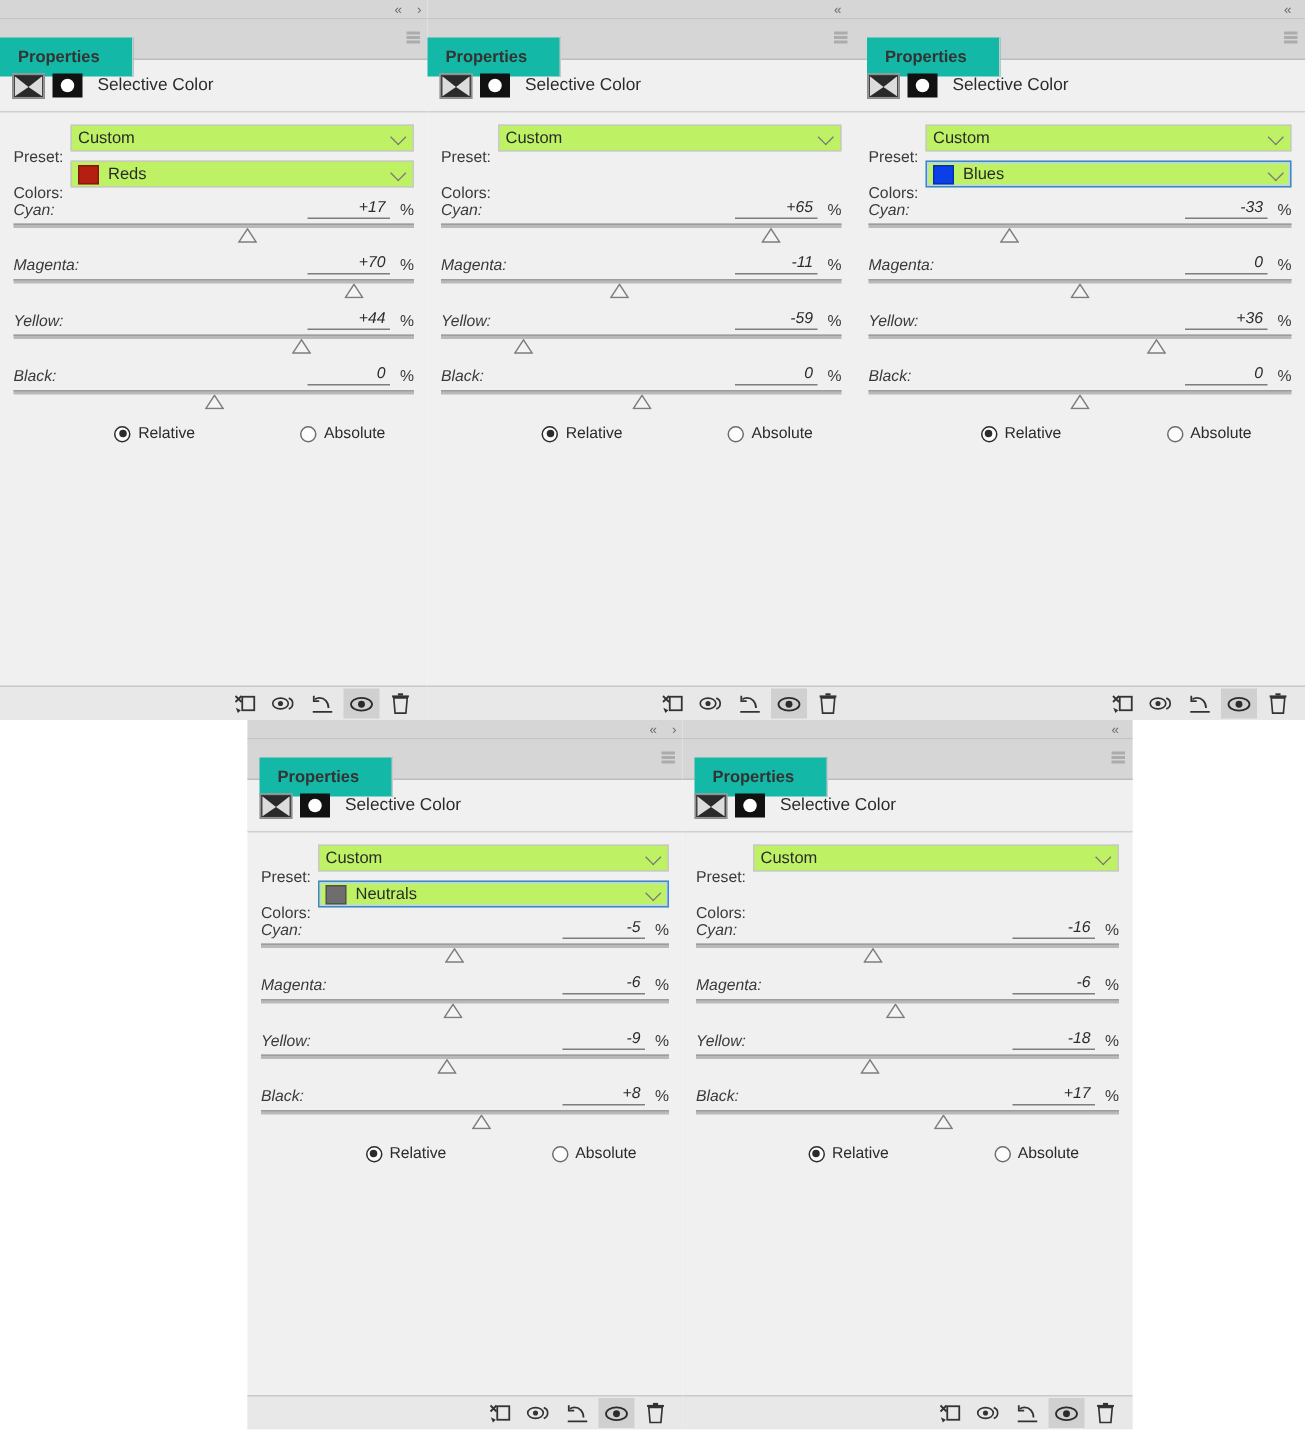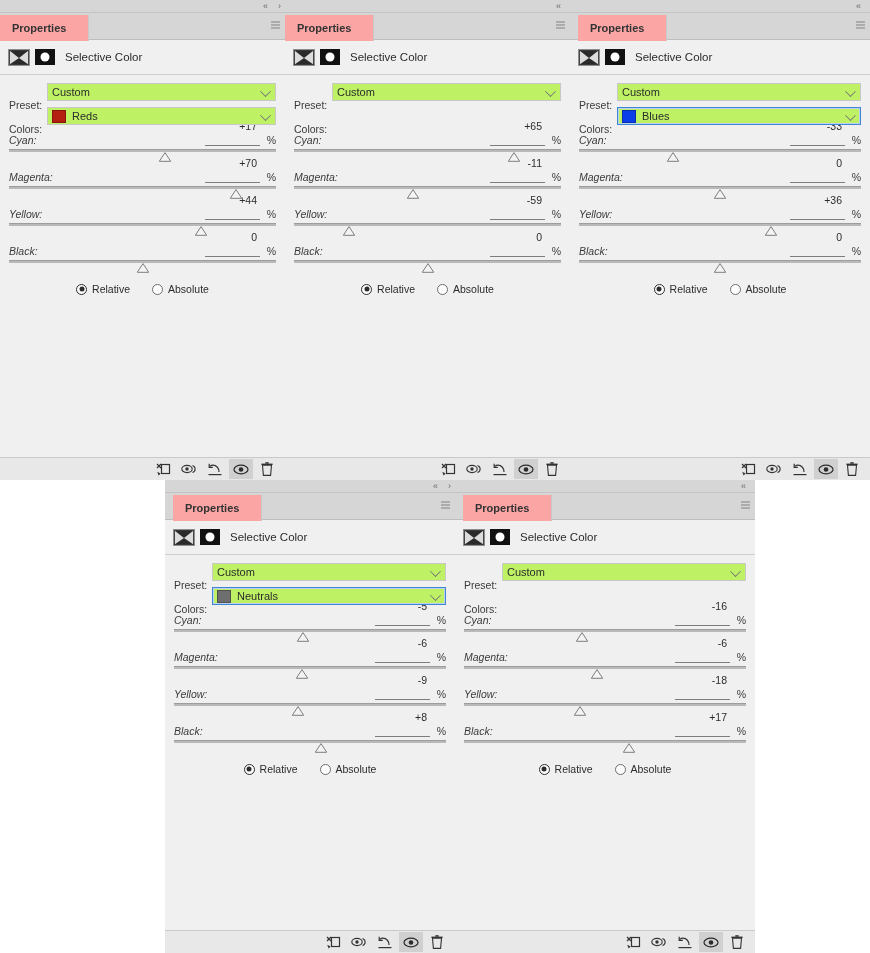--- a/index.html
+++ b/index.html
@@ -18,24 +18,24 @@
     box-sizing:border-box;
   }
   
   .tabstrip{
     position:relative;
     height:26px;
     background:#d6d6d6;
     border-bottom:1px solid #bdbdbd;
   }
   .tab{
-    position:absolute;left:0;top:2px;
+    position:absolute;left:0;top:12px;
     height:26px;
     padding:0 22px 0 12px;
-    background:#fca5a5;
+    background:#14b8a6;
     display:flex;align-items:center;
     font-weight:bold;
     font-size:11px;
     color:#333;
     border-right:1px solid #c9c9c9;
   }
   .tab-menu{
     position:absolute;right:5px;top:8px;
     width:9px;height:9px;
     background:
@@ -114,21 +114,22 @@
   .swatch{width:14px;height:13px;margin-right:6px;border:1px solid rgba(0,0,0,.25);box-sizing:border-box;}
   
   .sgroup{margin-top:5px;}
   .srow{display:flex;align-items:flex-end;height:15px;}
   .srow .slbl{flex:1;font-size:10.5px;color:#3a3a3a;font-style:italic;}
   .sval{
     width:52px;text-align:right;
     font-size:10.5px;
     border-bottom:1px solid #7d7d7d;
     padding-right:3px;
-    padding-bottom:13px;
+    padding-bottom:1px;
+    font-style:italic;
   }
   .spct{width:16px;text-align:right;font-size:10.5px;color:#3a3a3a;}
   .track{
     position:relative;
     height:14px;
     margin-top:3px;
   }
   .track .bar{
     position:absolute;left:0;right:0;top:0;
     height:3px;
@@ -140,21 +141,21 @@
     position:absolute;top:3px;
     width:13px;height:10px;
     transform:translateX(-50%);
   }
   .knob svg{display:block;}
   
   .radios{
     display:flex;justify-content:center;align-items:center;
     gap:22px;margin-top:9px;
   }
-  .rad{display:flex;align-items:center;gap:5px;font-size:10.5px;color:#2b2b2b;}
+  .rad{display:flex;align-items:center;gap:5px;font-size:10.5px;color:#2b2b2b;margin-left:48px;}
   .rcircle{
     width:11px;height:11px;border-radius:50%;
     border:1.4px solid #6d6d6d;background:#fdfdfd;
     box-sizing:border-box;position:relative;
   }
   .rcircle.on{border-color:#2c2c2c;}
   .rcircle.on:after{
     content:"";position:absolute;left:50%;top:50%;
     transform:translate(-50%,-50%);
     width:5px;height:5px;border-radius:50%;background:#2c2c2c;

